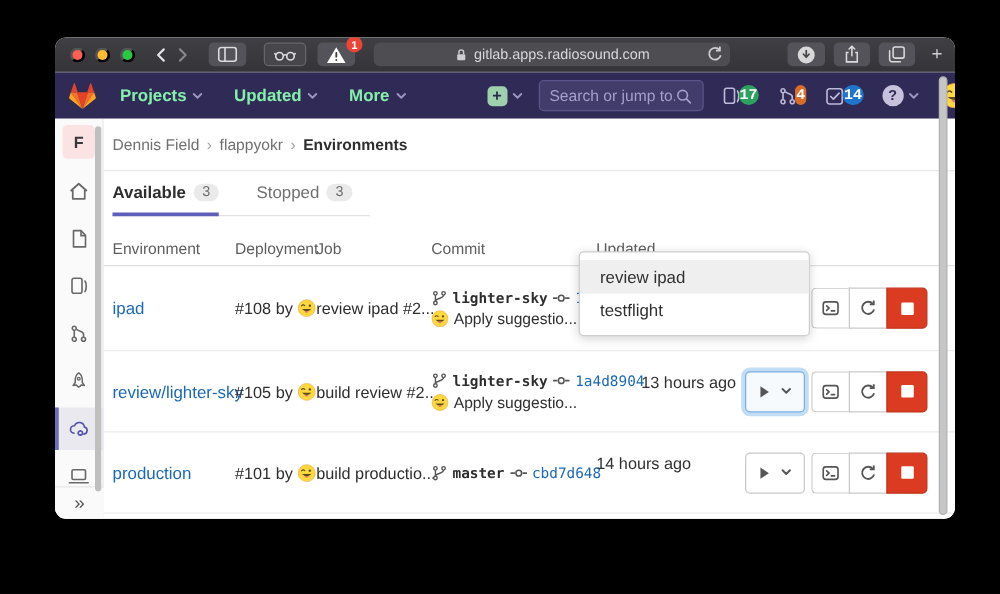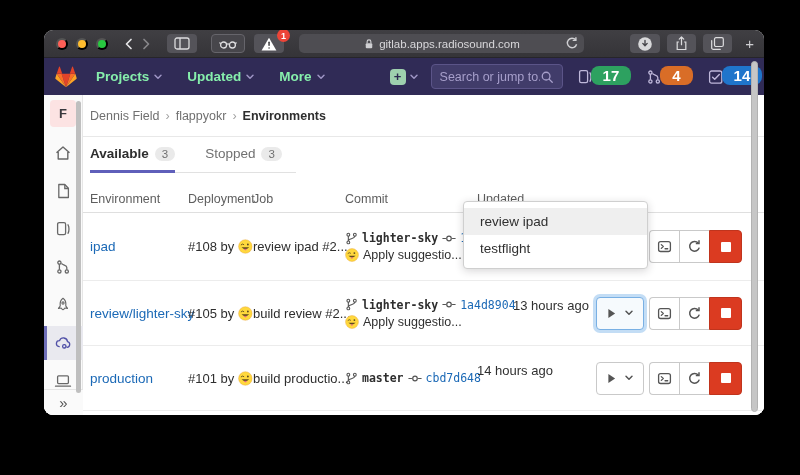--- a/index.html
+++ b/index.html
@@ -27,21 +27,21 @@
 .gl-menu-item{display:flex;align-items:center;gap:4px;color:#86efac;font-size:13.5px;font-weight:600;background:none;border:none;}
 .gl-menu-item .chev{color:#9d94c4;}
 .plusbox{margin-left:64px;display:flex;align-items:center;gap:3px;background:none;border:none;}
 .plusbox .box{width:16px;height:16px;border-radius:4px;background:#9ed0ae;color:#2c2850;font-size:13px;font-weight:700;line-height:15px;text-align:center;display:block;}
 .searchbox{margin-left:12px;width:157px;height:25px;background:#413c6a;border:1px solid #5b5488;border-radius:4px;display:flex;align-items:center;padding:0 8px;}
 .searchbox input{flex:1;background:transparent;border:none;outline:none;color:#cbc4e4;font-size:12.5px;width:100px;}
 .searchbox input::placeholder{color:#a79fcb;}
 .searchbox .sic{color:#a79fcb;flex:0 0 auto;}
 .nav-ics{display:flex;align-items:center;gap:15px;margin-left:14px;}
 .nav-ic{display:flex;align-items:center;background:none;border:none;color:#bfb8da;}
-.pill{margin-left:-2px;color:#fff;font-size:15px;font-weight:700;border-radius:8px;padding:1px 12px;transform:translateY(-1px);}
+.pill{margin-left:-2px;color:#fff;font-size:12px;font-weight:700;border-radius:8px;padding:1px 1px;transform:translateY(-1px);font-family:Liberation Mono, monospace;}
 .pill.green{background:#2da160;}.pill.orange{background:#d96d27;}.pill.blue{background:#1f75cb;}
 .help-circle{width:17px;height:17px;border-radius:50%;background:#c7c1dd;color:#2f2a54;font-weight:700;font-size:11.5px;display:flex;align-items:center;justify-content:center;}
 .avatar-btn{display:flex;align-items:center;gap:3px;background:none;border:none;color:#9d94c4;margin-left:2px;}
 
 .content{flex:1;display:flex;background:#fff;position:relative;overflow:hidden;}
 .sbar{width:39px;flex:0 0 39px;background:#fafafa;border-right:1px solid #e6e6e6;display:flex;flex-direction:column;align-items:center;position:relative;}
 .proj-av{width:26px;height:27px;margin-top:5px;border-radius:4px;background:#fce3e3;color:#38383d;font-size:13px;font-weight:700;display:flex;align-items:center;justify-content:center;border:none;}
 .s-item{width:39px;height:38px;display:flex;align-items:center;justify-content:center;color:#686868;background:none;border:none;border-left:3px solid transparent;padding-right:3px;}
 .s-item.first{margin-top:7px;}
 .s-item.active{background:#e9e9ef;border-left:3px solid #6e6eb8;color:#5252a8;height:34px;margin:2px 0;}

